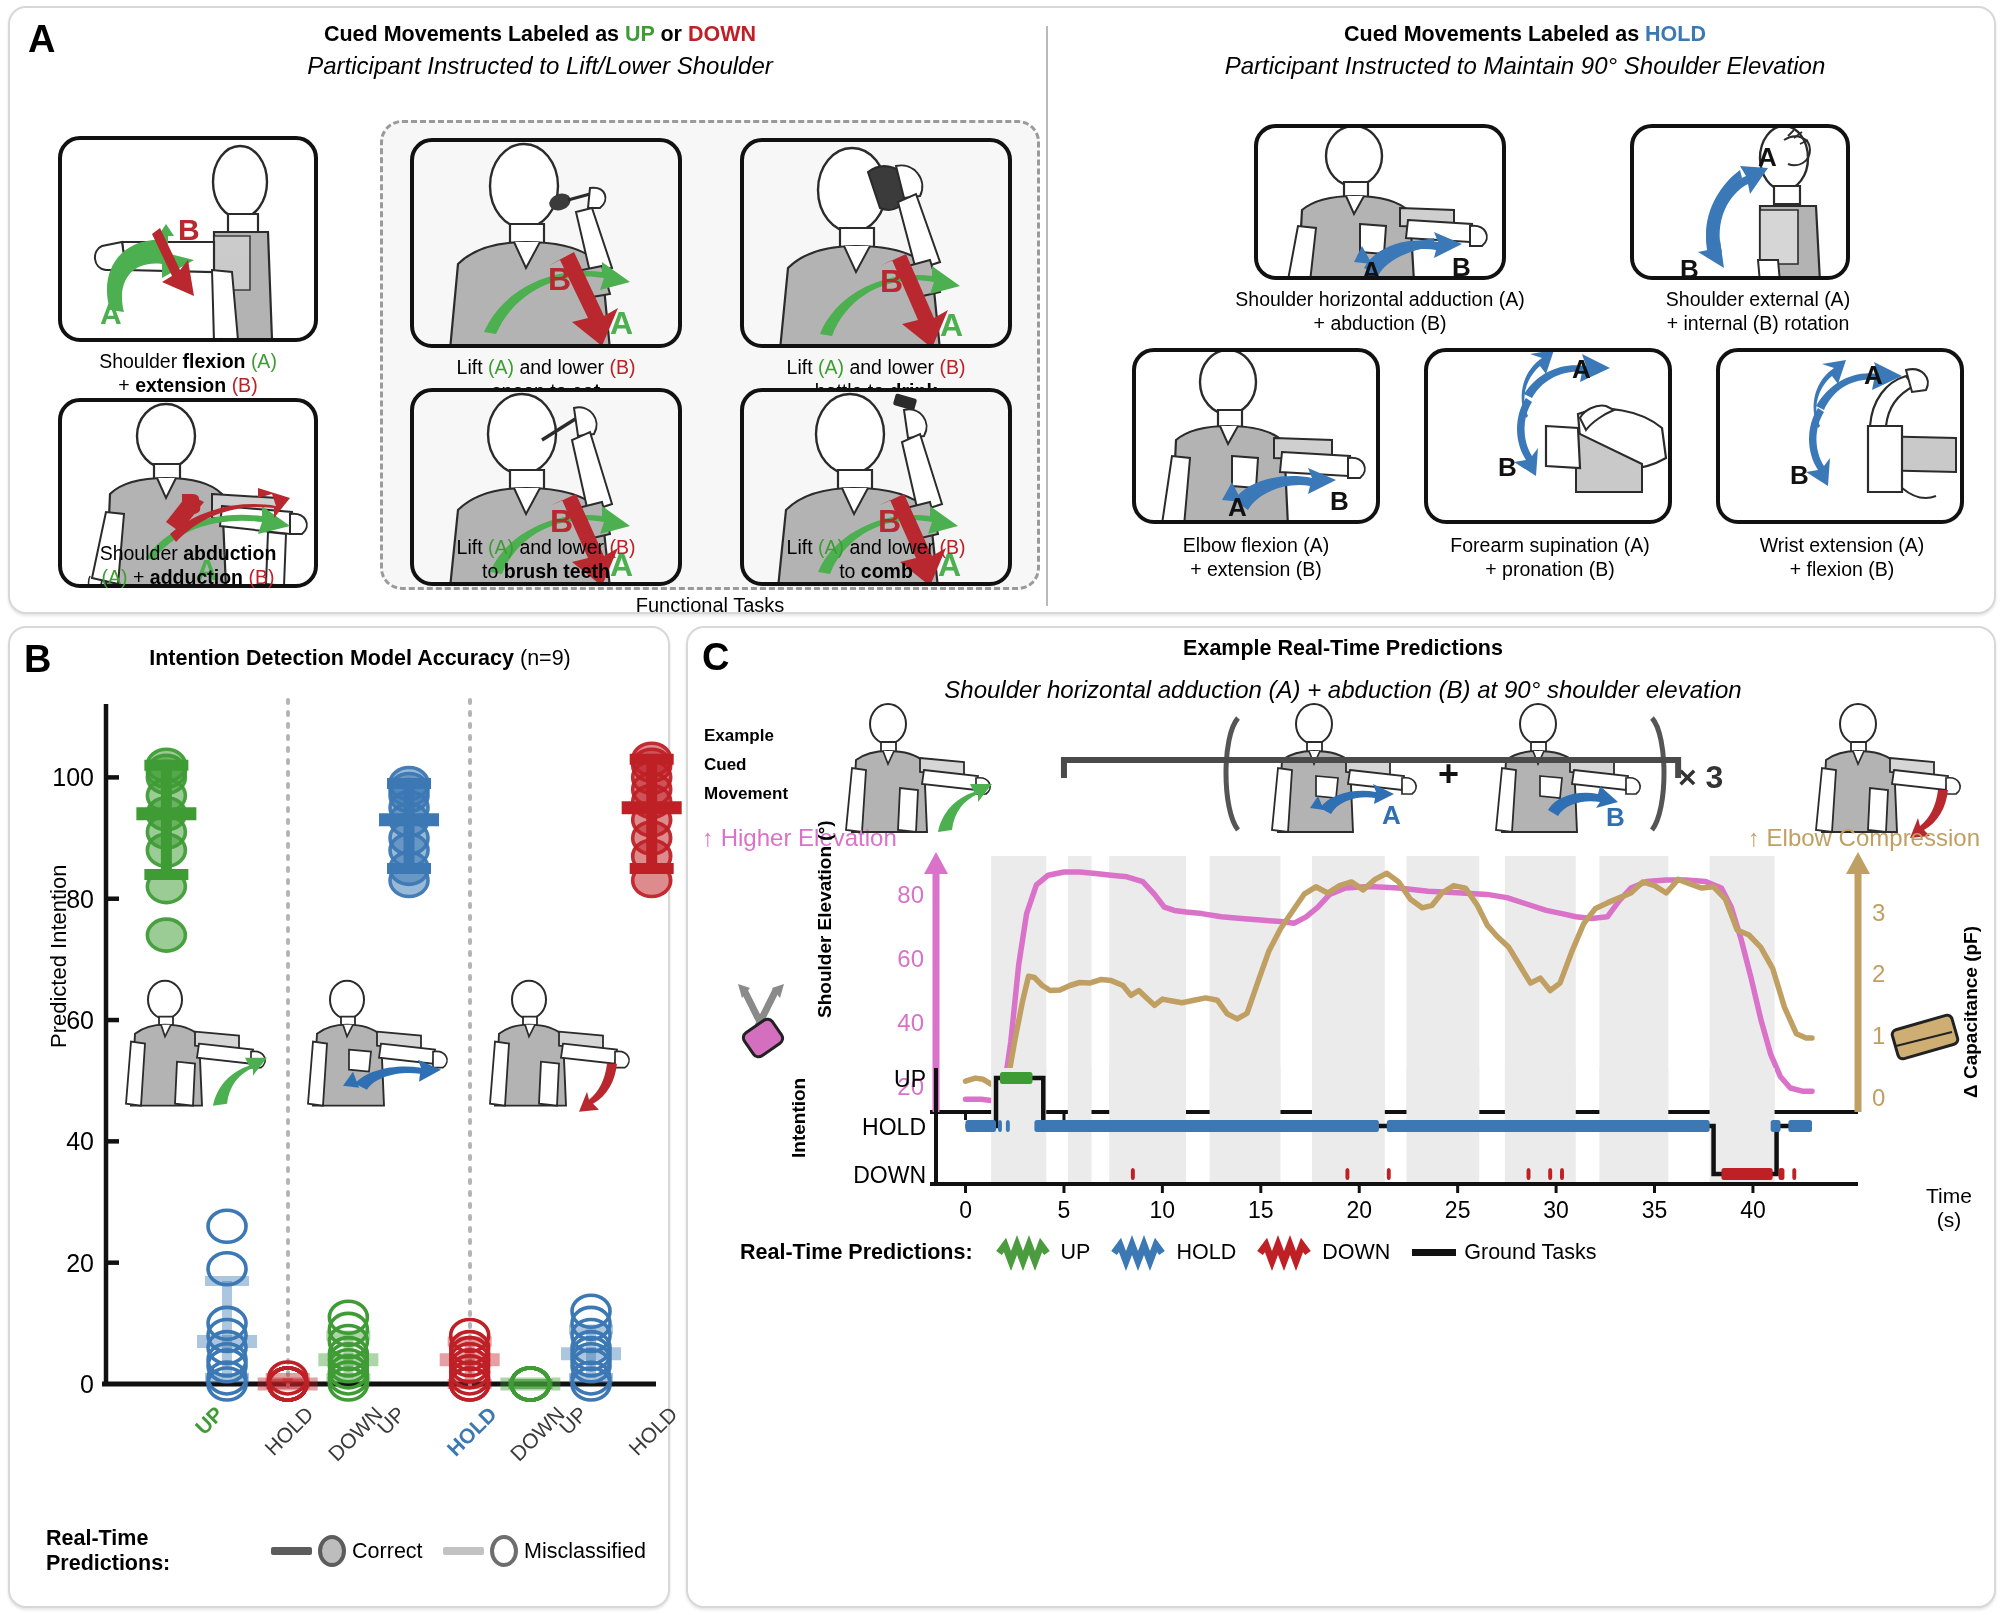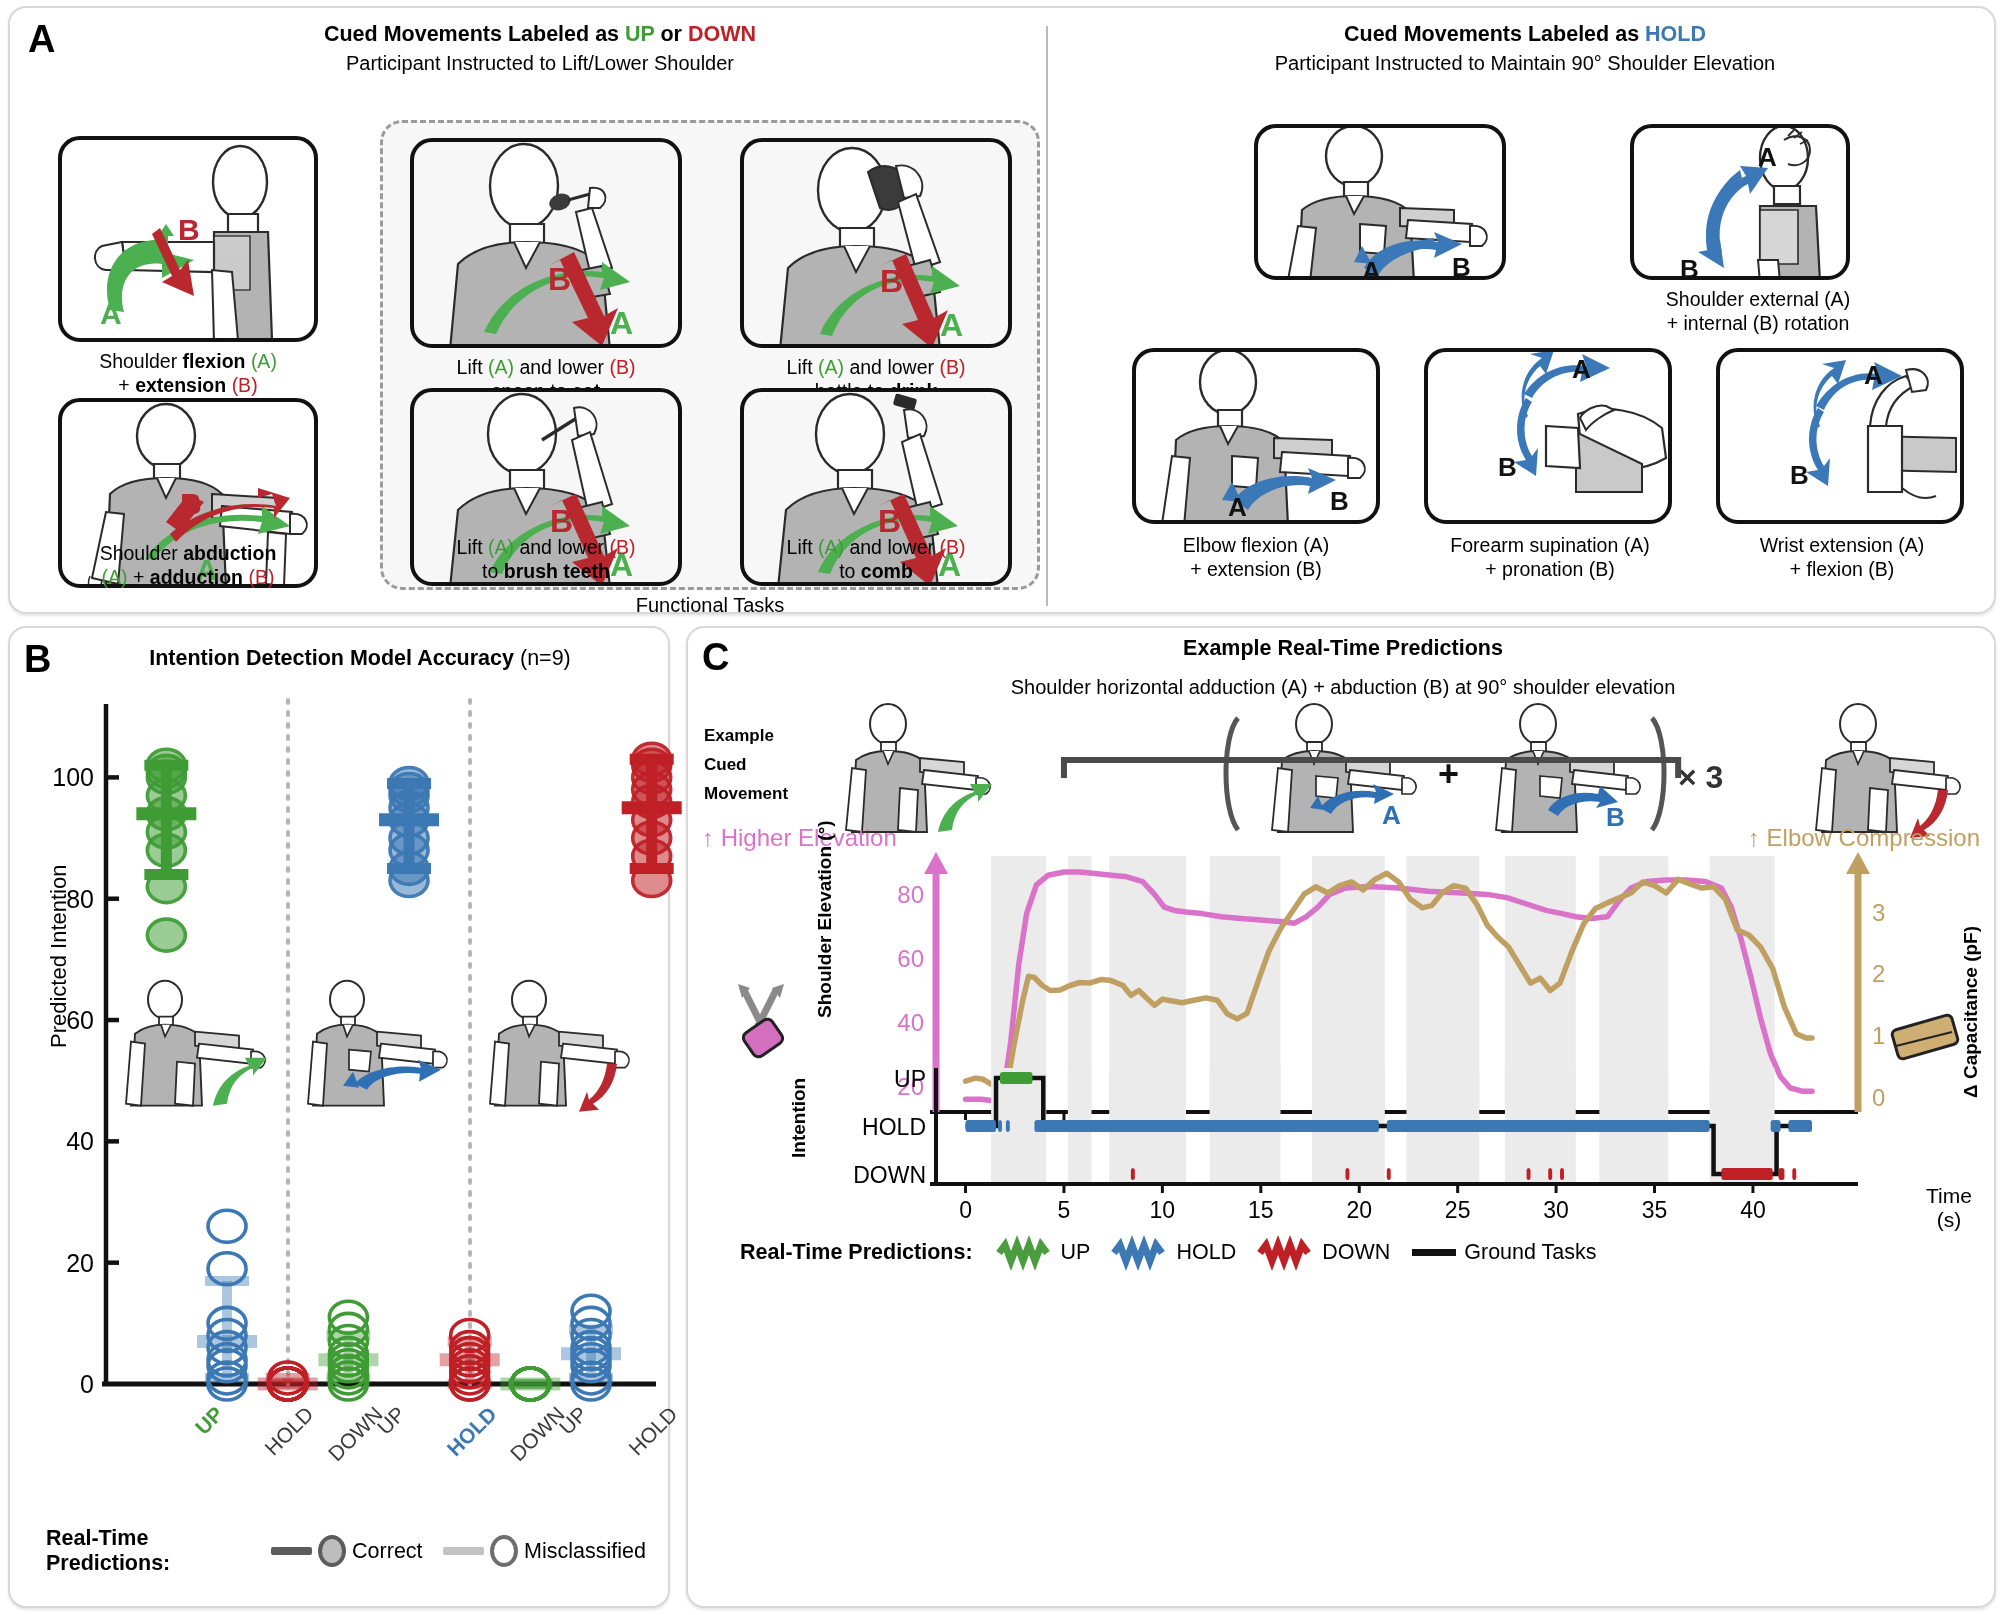--- a/index.html
+++ b/index.html
@@ -21,21 +21,21 @@
   #panel-b { left: 8px;  top: 626px; width: 662px;  height: 982px; }
   #panel-c { left: 686px;top: 626px; width: 1310px; height: 982px; }
 
   .panel-letter {
     position: absolute;
     font-weight: bold;
     font-size: 38px;
     color: #000;
   }
   .title { text-align: center; font-weight: bold; font-size: 21.5px; color:#000; }
-  .subtitle { text-align: center; font-size: 20px; color:#000; }
+  .subtitle { text-align: center; font-size: 24px; color:#000;font-style:italic; }
   .c-up { color: #3f9c35; }
   .c-down { color: #bf2026; }
   .c-hold { color: #3c78b4; }
   .c-pink { color: #d972c8; }
   .c-tan { color: #c0a062; }
 
   
   #a-divider { position:absolute; left:1036px; top:18px; width:2px; height:580px; background:#b9b9b9; }
   .a-left-head { position:absolute; left:30px; top:14px; width:1000px; }
   .a-right-head{ position:absolute; left:1050px;top:14px; width:930px; }
@@ -240,20 +240,24 @@
       <path d="M142 80 L196 82 L196 100 L142 98 Z" fill="#cfcfcf" stroke="#2b2b2b" stroke-width="2"></path>
       <path d="M150 92 L214 96 L212 114 L148 110 Z" fill="#fff" stroke="#2b2b2b" stroke-width="2"></path>
       <path d="M212 98 C228 96 234 110 224 118 L212 118 Z" fill="#fff" stroke="#2b2b2b" stroke-width="2"></path>
       <path d="M102 96 L128 98 L126 126 L102 124 Z" fill="#fff" stroke="#2b2b2b" stroke-width="2"></path>
       <path d="M106 140 C118 118 150 108 180 114 L176 104 L204 116 L176 130 L178 122 C154 118 126 128 118 146 Z" fill="#3b78b8"></path>
       <path d="M104 118 L96 134 L114 136 Z" fill="#3b78b8"></path>
       <path d="M176 118 C152 122 128 132 120 148 L124 156 L106 152 L112 132 L116 140 C126 124 150 114 176 110 Z" fill="#3b78b8"></path>
       <text x="104" y="152" font-family="Liberation Sans, sans-serif" font-size="26" font-weight="bold" fill="#111">A</text>
       <text x="194" y="148" font-family="Liberation Sans, sans-serif" font-size="26" font-weight="bold" fill="#111">B</text>
     </svg>
+  </div>
+  <div class="cap" style="left:1174px;top:280px;width:392px;">
+    <div>Shoulder horizontal adduction (A)</div>
+    <div>+ abduction (B)</div>
   </div>
 
   <div class="ill" style="left:1620px;top:116px;width:220px;height:156px;">
     <svg width="220" height="156" viewBox="0 0 220 156">
       <ellipse cx="150" cy="30" rx="24" ry="32" fill="#fff" stroke="#2b2b2b" stroke-width="2.4"></ellipse>
       <path d="M140 58 L140 76 L166 76 L166 58 Z" fill="#fff" stroke="#2b2b2b" stroke-width="2.2"></path>
       <path d="M126 78 L126 154 L186 154 L182 78 Z" fill="#b3b3b3" stroke="#2b2b2b" stroke-width="2.2"></path>
       <path d="M126 82 L126 136 L164 136 L164 82 Z" fill="#d6d6d6" stroke="#2b2b2b" stroke-width="1.6"></path>
       <path d="M150 12 C162 4 176 10 176 22 C176 34 164 40 154 36" fill="none" stroke="#2b2b2b" stroke-width="2"></path>
       <path d="M154 8 L160 2 M160 10 L168 4 M166 16 L174 12" stroke="#2b2b2b" stroke-width="1.8" fill="none"></path>

